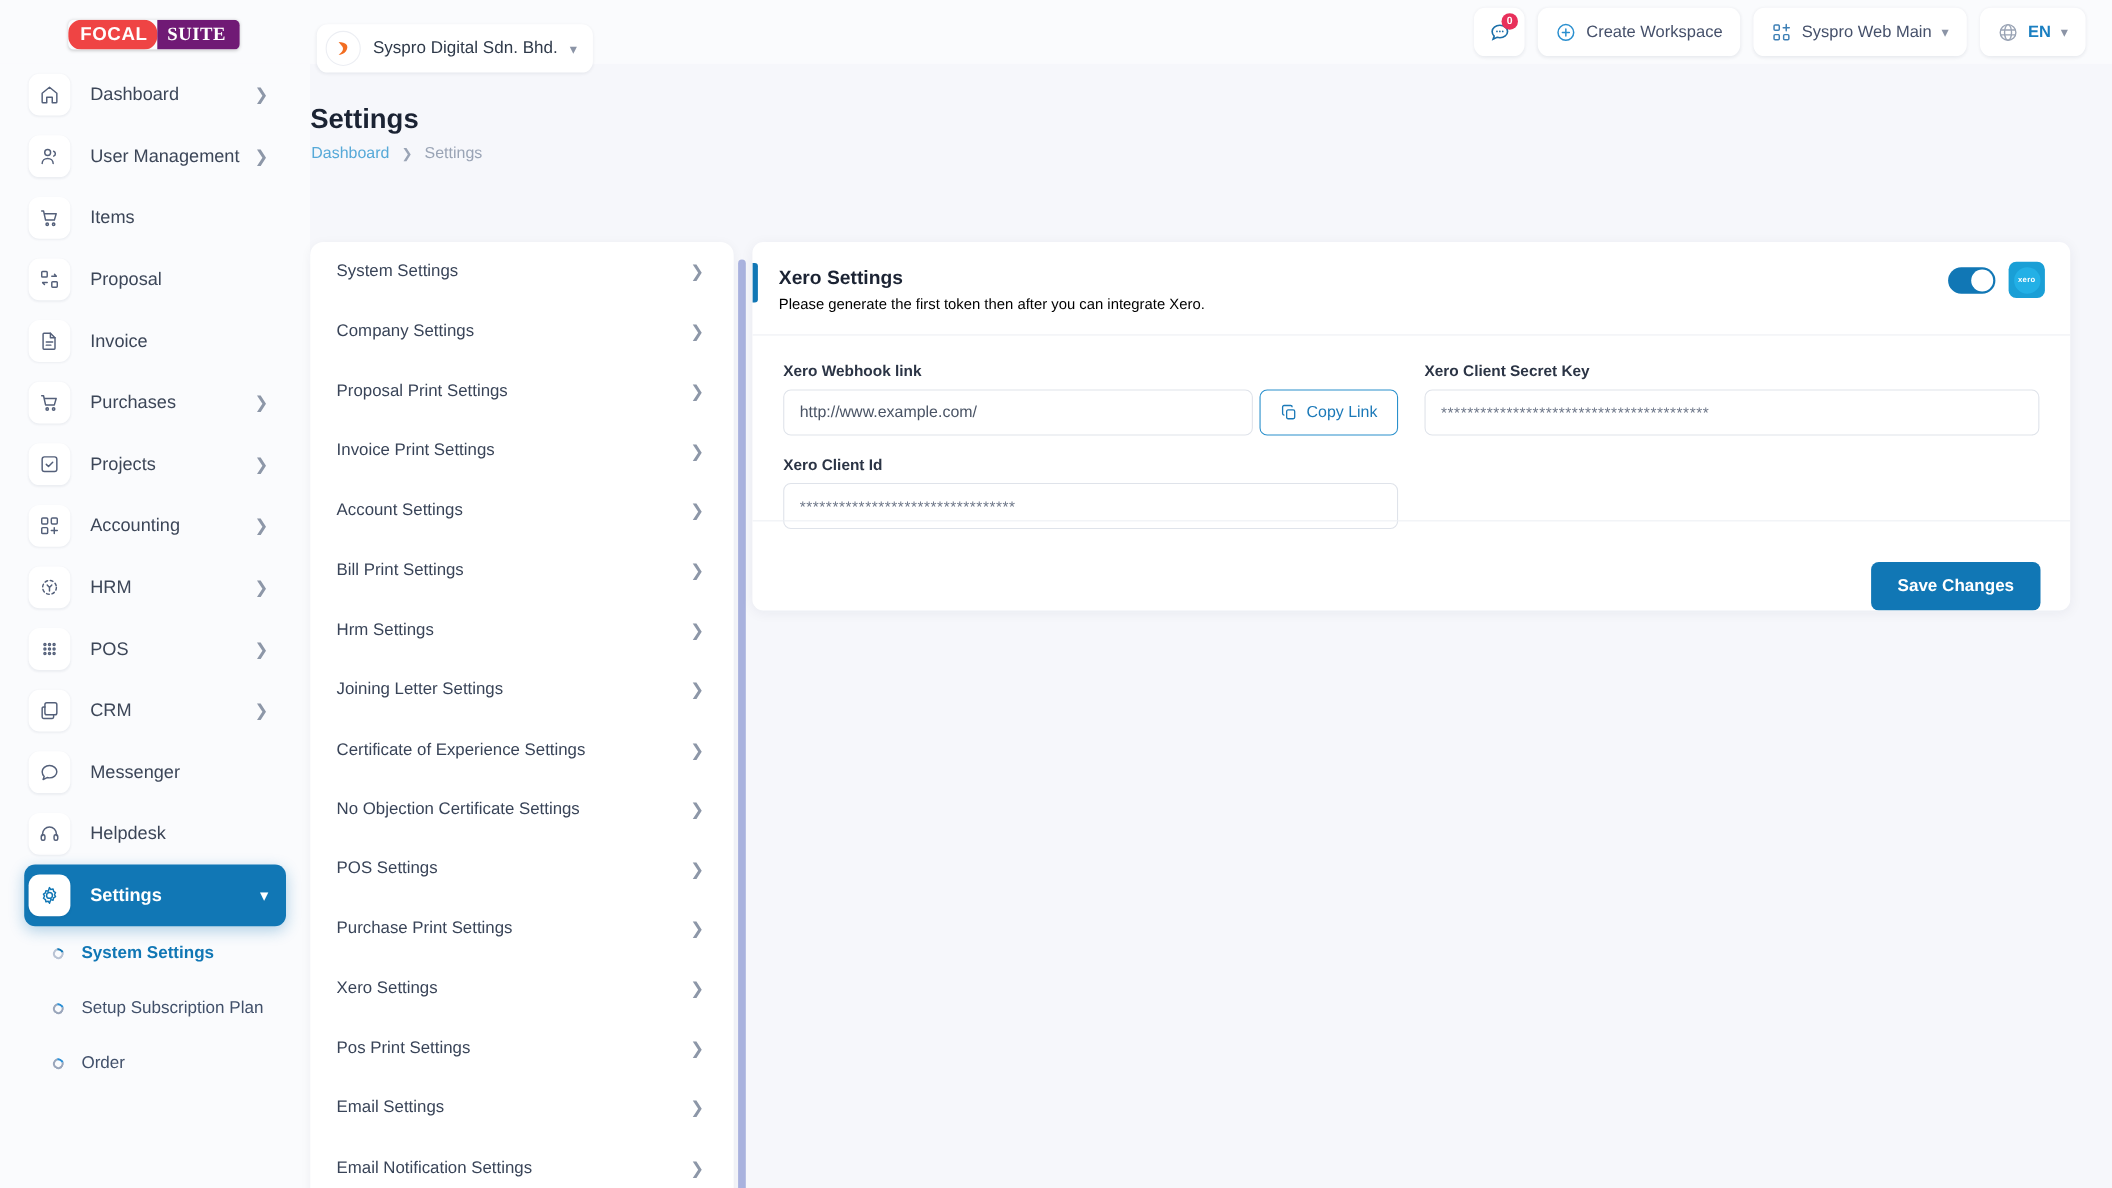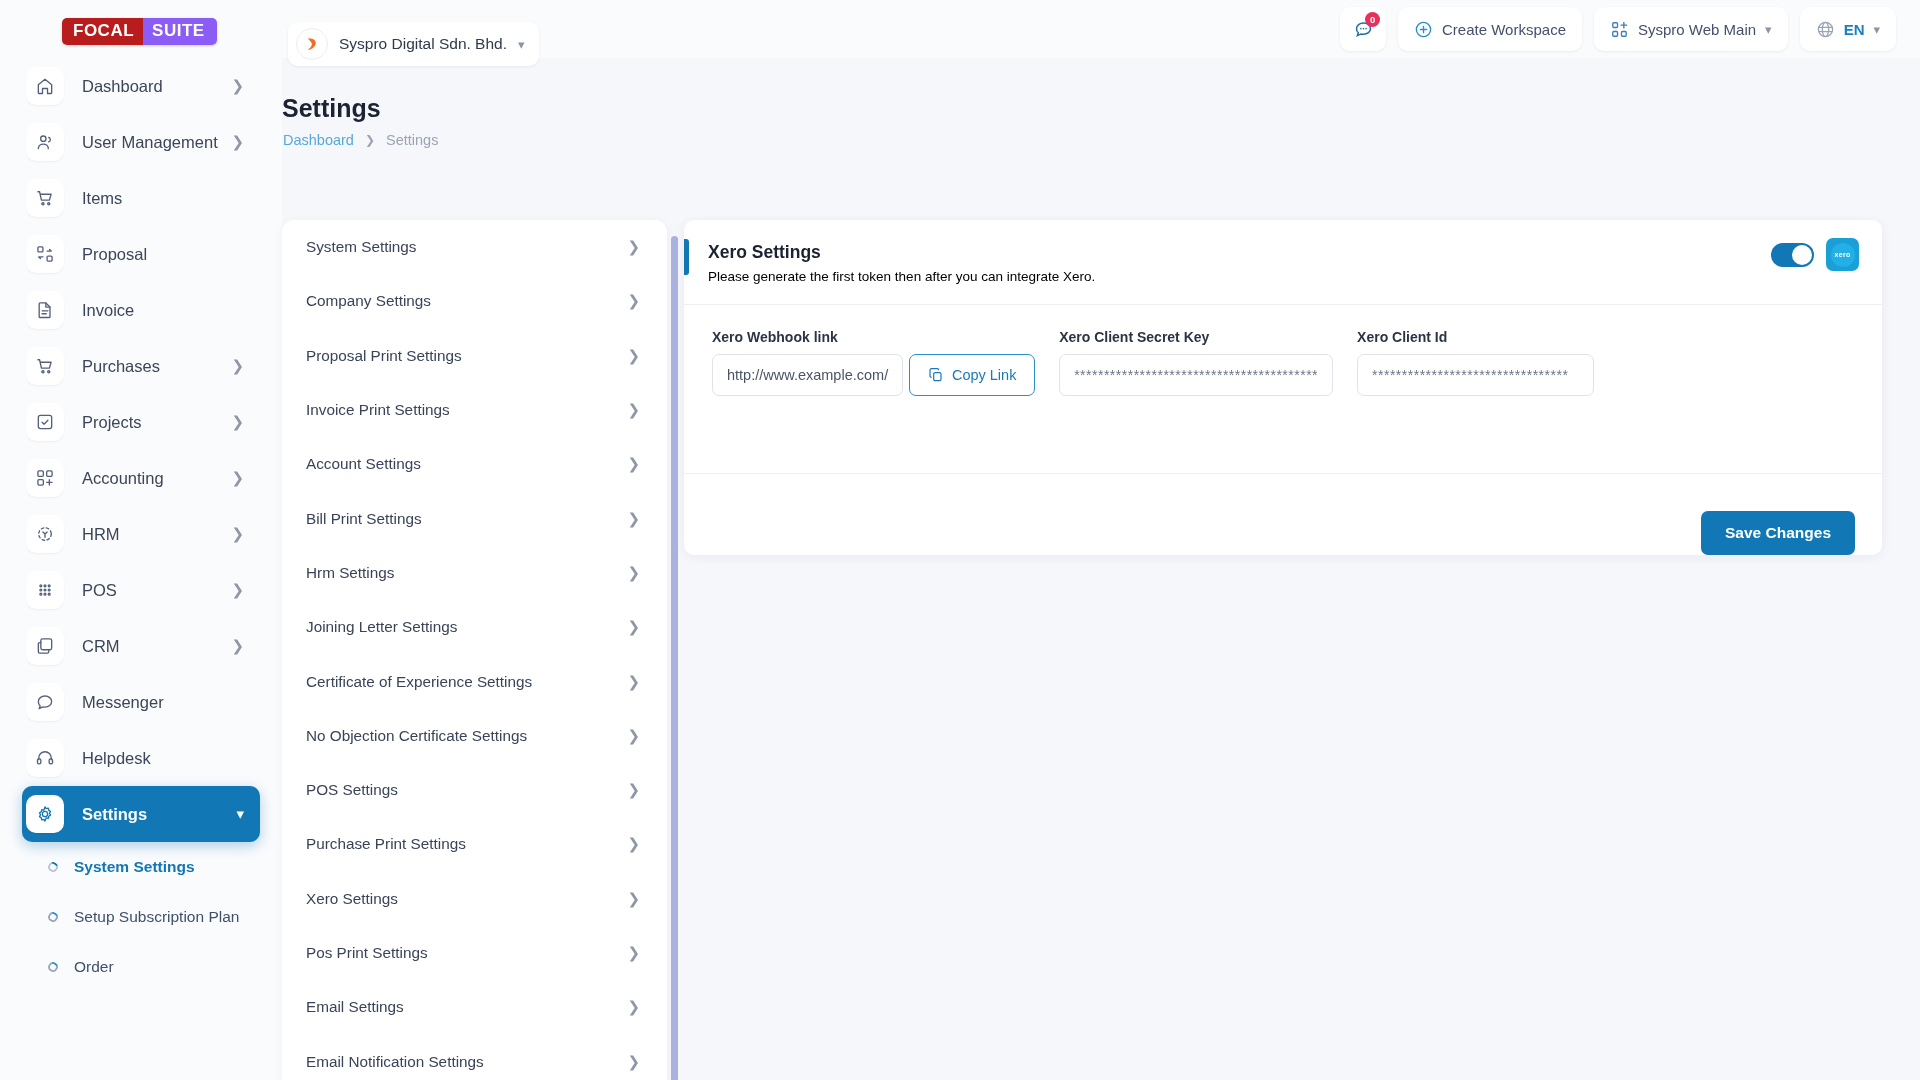--- a/index.html
+++ b/index.html
@@ -18,22 +18,22 @@
     display: flex; align-items: center;
     z-index: 20;
   }
   .logo {
     position: absolute; left: 62px; top: 18px;
     display: flex; align-items: center;
     border-radius: 5px; overflow: hidden;
     font-size: 17px; font-weight: bold; letter-spacing: .5px;
     box-shadow: 0 1px 3px rgba(0,0,0,.18);
   }
-  .logo .lg-a { background: #b91c1c; color: #fff; padding: 3px 9px 4px 11px; }
-  .logo .lg-b { background: #8b5cf6; color: #fff; padding: 3px 12px 4px 9px; }
+  .logo .lg-a { background: #ef4444; color: #fff; padding: 3px 9px 4px 11px; border-radius: 12px; }
+  .logo .lg-b { background: #701a75; color: #fff; padding: 3px 12px 4px 9px; font-family: Liberation Serif, serif; }
 
   .company-pill {
     position: absolute; left: 288px; top: 22px; height: 44px;
     background: #fff; border-radius: 10px;
     display: flex; align-items: center; gap: 11px;
     padding: 0 14px 0 8px;
     box-shadow: 0 1px 3px rgba(20,30,60,.07);
   }
   .company-avatar {
     width: 32px; height: 32px; border-radius: 50%;
@@ -183,21 +183,21 @@
     cursor: pointer;
   }
   .xero-badge {
     width: 24px; height: 24px; border-radius: 50%;
     background: #23b0e6; display: flex; align-items: center; justify-content: center;
     color: #fff; font-size: 7px; font-weight: bold; letter-spacing: .3px;
   }
   .card-divider { height: 1px; background: #edeff4; }
   .card-body { padding: 24px 28px 26px 28px; }
   .field-grid {
-    display: grid; grid-template-columns: 1fr 1fr 1fr 1fr;
+    display: grid; grid-template-columns: 1fr 1fr;
     column-gap: 24px; row-gap: 18px;
   }
   .field-label {
     font-size: 14px; font-weight: 700; color: #2b3445; margin-bottom: 9px;
   }
   .input-row { display: flex; gap: 0; align-items: stretch; }
   .txt-input {
     flex: 1; height: 42px; border: 1px solid #dfe3ea; border-radius: 7px;
     background: #fff; padding: 0 14px; font-size: 14.5px; color: #4a5465;
     display: flex; align-items: center; font-family: "Liberation Sans", sans-serif;

